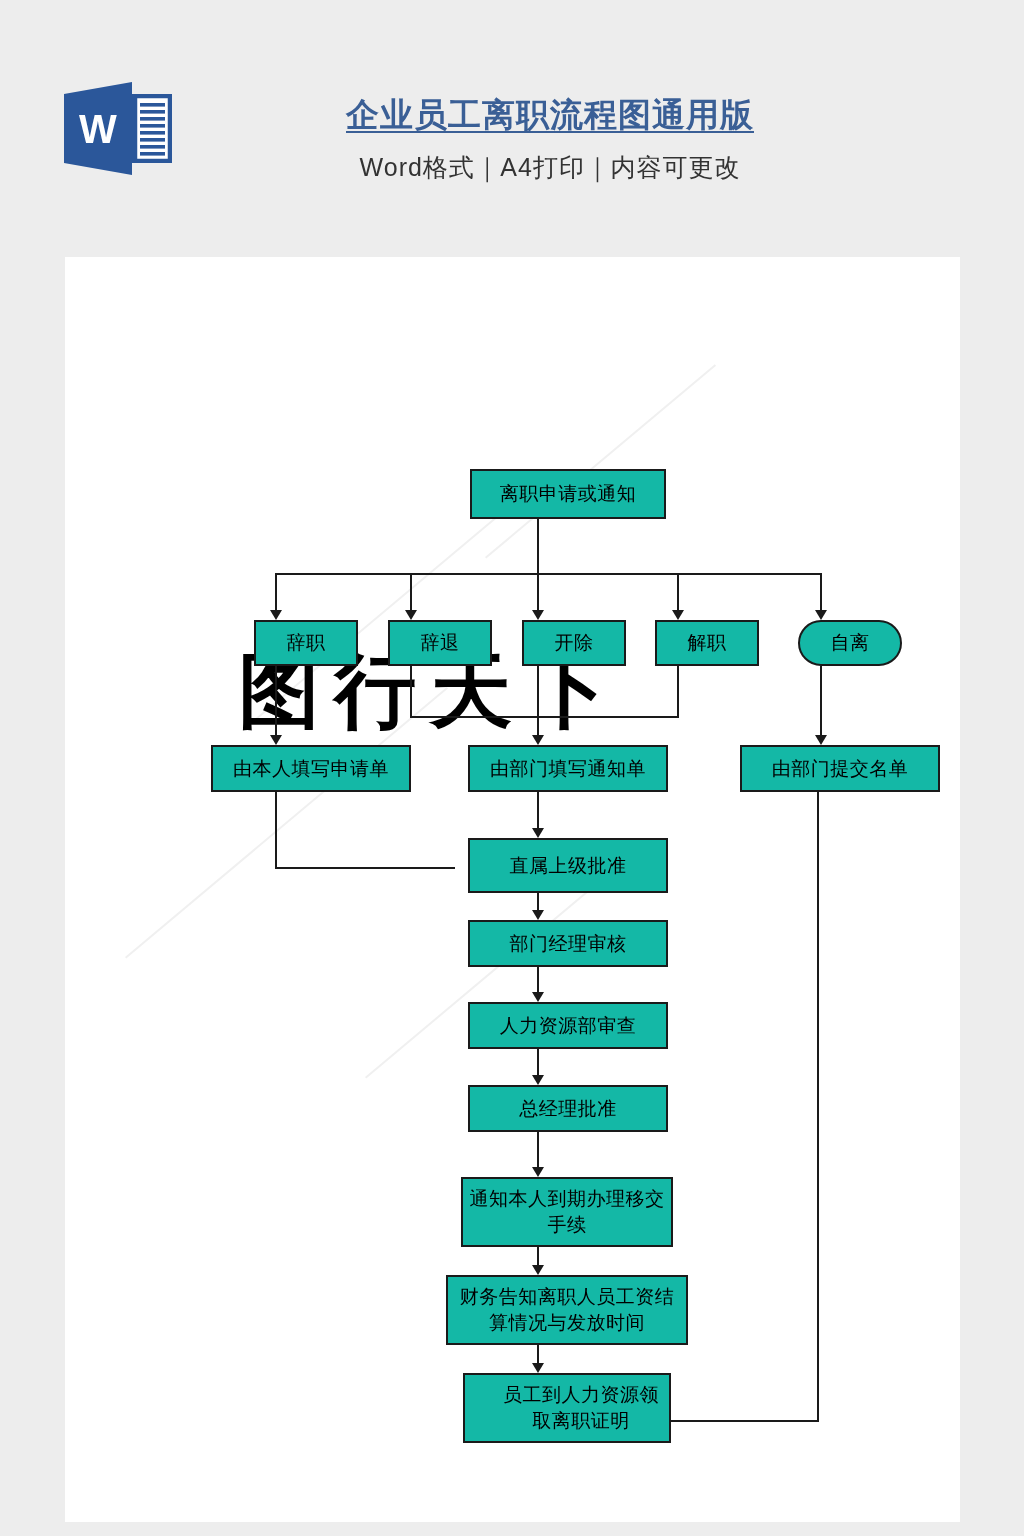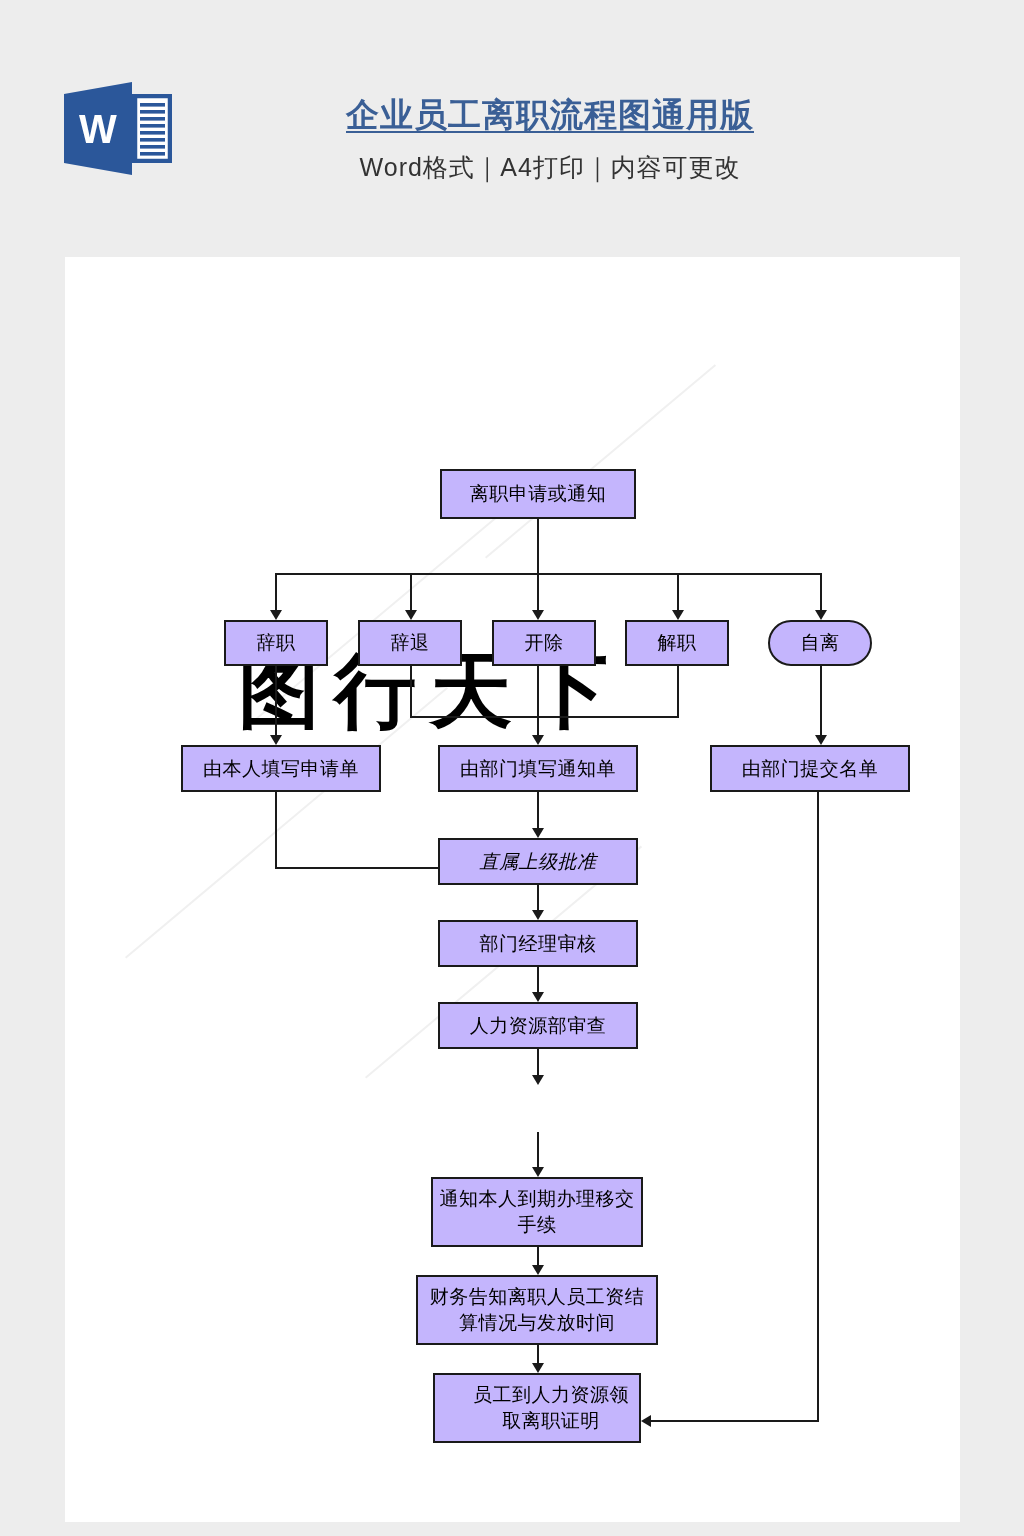--- a/index.html
+++ b/index.html
@@ -96,30 +96,31 @@
     font-weight: bold;
     color: #000000;
     letter-spacing: 1px;
   }
 
   
   .node {
     position: absolute;
     box-sizing: border-box;
     border: 2px solid #1a1a1a;
-    background: #c4b5fd;
+    background: #14b8a6;
     color: #000000;
     display: flex;
     align-items: center;
     justify-content: center;
     text-align: center;
     font-size: 19px;
     line-height: 26px;
     letter-spacing: 0.5px;
     z-index: 3;
+    margin-left: 30px;
   }
   .node span { display: block; padding: 0 4px; }
 
   
   .ln {
     position: absolute;
     background: #1a1a1a;
     z-index: 2;
   }
   .ln.v { width: 2px; }
@@ -265,29 +266,32 @@
   <div class="node" style="left:373px; top:488px; width:200px; height:47px;">
     <span>由部门填写通知单</span>
   </div>
   <div class="node" style="left:116px; top:488px; width:200px; height:47px;">
     <span>由本人填写申请单</span>
   </div>
   <div class="node" style="left:645px; top:488px; width:200px; height:47px;text-align:center;">
     <span>由部门提交名单</span>
   </div>
 
-  <div class="node" style="left:373px; top:581px; width:200px; height:47px;font-style:italic;">
+  <div class="node" style="left:373px; top:581px; width:200px; height:55px;">
     <span>直属上级批准</span>
   </div>
   <div class="node" style="left:373px; top:663px; width:200px; height:47px;">
     <span>部门经理审核</span>
   </div>
   <div class="node" style="left:373px; top:745px; width:200px; height:47px;">
     <span>人力资源部审查</span>
   </div>
+  <div class="node" style="left:373px; top:828px; width:200px; height:47px;">
+    <span>总经理批准</span>
+  </div>
 
   <div class="node" style="left:366px; top:920px; width:212px; height:70px;">
     <span>通知本人到期办理移交手续</span>
   </div>
   <div class="node" style="left:351px; top:1018px; width:242px; height:70px;">
     <span>财务告知离职人员工资结算情况与发放时间</span>
   </div>
   <div class="node" style="left:368px; top:1116px; width:208px; height:70px;padding-left:28px;">
     <span>员工到人力资源领取离职证明</span>
   </div>

